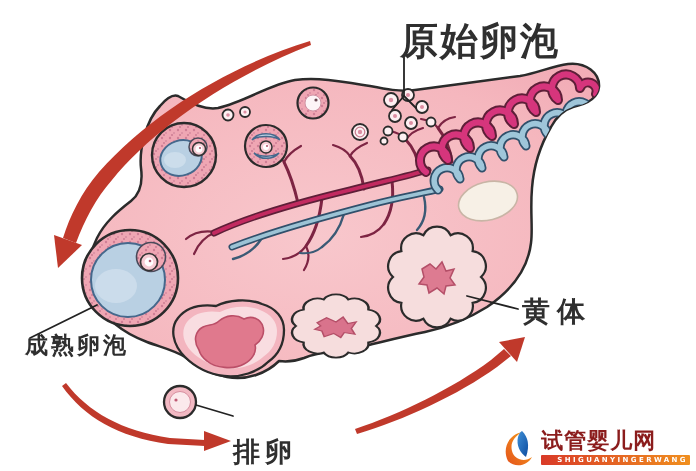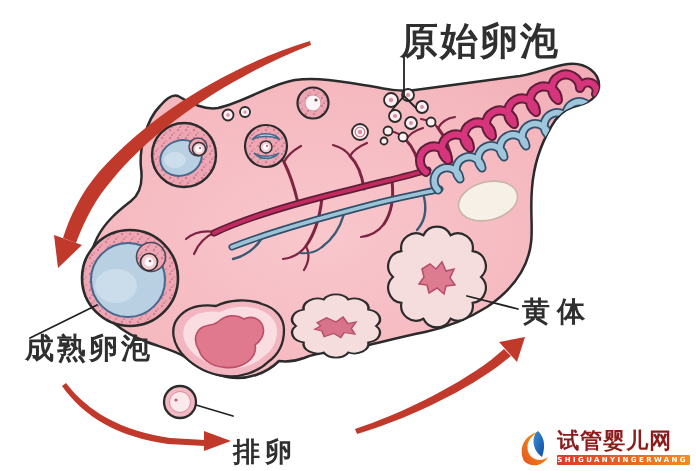--- a/index.html
+++ b/index.html
@@ -6,34 +6,34 @@
   .stage{
     position:relative;width:696px;height:471px;background:#ffffff;overflow:hidden;
     font-family:"DejaVu Sans",sans-serif;
   }
   .stage svg.art{position:absolute;left:0;top:0;}
   .lbl{
     position:absolute;font-weight:700;color:#2f2f2f;line-height:1;
     font-family:"DejaVu Sans",sans-serif;white-space:nowrap;
   }
   #lbl-primordial{left:356px;top:22px;font-size:38px;letter-spacing:2px;margin-left:44px;}
-  #lbl-mature{left:25px;top:334px;font-size:29px;letter-spacing:3px;}
+  #lbl-mature{left:25px;top:334px;font-size:23px;letter-spacing:3px;}
   #lbl-ovulation{left:233px;top:402px;font-size:27px;letter-spacing:5px;margin-top:36px;}
   #lbl-corpus{left:522px;top:298px;font-size:28px;letter-spacing:7px;}
   .watermark{
     position:absolute;right:6px;bottom:4px;display:flex;align-items:center;
   }
   .wm-text{display:flex;flex-direction:column;}
   .wm-name{
     font-size:22px;font-weight:700;color:#8b1c1c;letter-spacing:1px;line-height:1.05;
   }
   .wm-bar{
     margin-top:2px;background:linear-gradient(90deg,#d93a28,#f08f1e);
     color:#ffffff;font-size:7px;font-weight:700;letter-spacing:2.4px;
-    text-align:center;padding:1px 2px 1px 0;border-radius:1px;
+    text-align:center;padding:1px 2px 1px 16px;border-radius:1px;
   }
 </style>
 </head>
 <body>
 
 <div class="stage">
 
   <svg class="art" width="696" height="471" viewBox="0 0 696 471">
     <defs>
       <radialGradient id="bodyGrad" cx="45%" cy="55%" r="70%">

